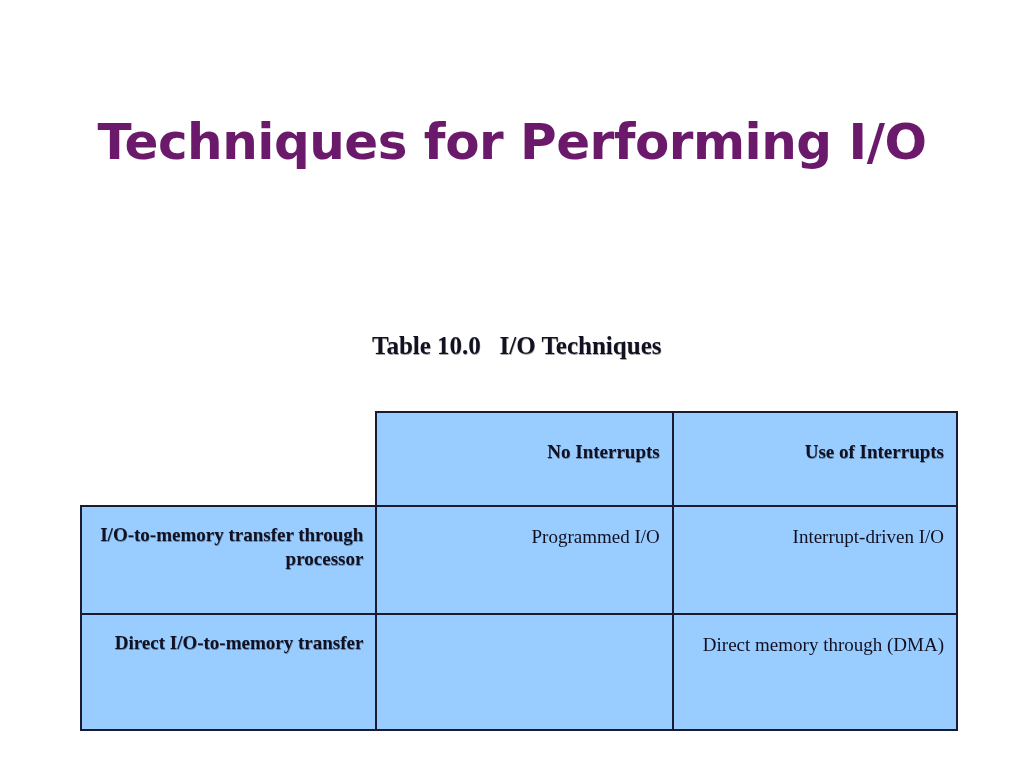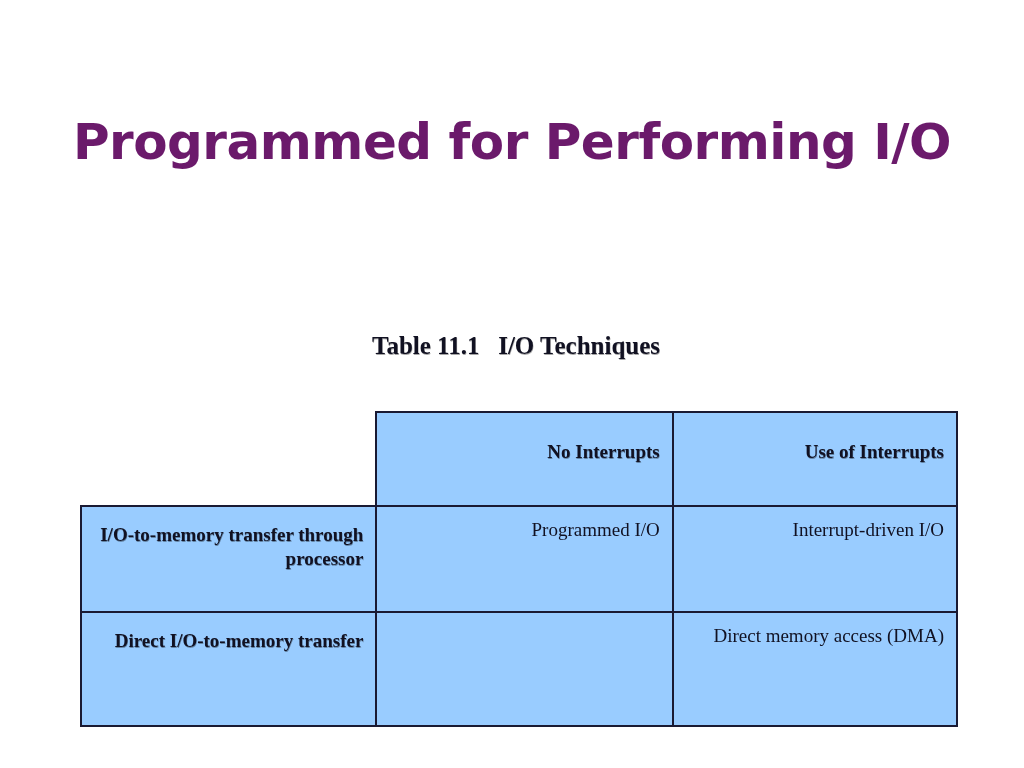--- a/index.html
+++ b/index.html
@@ -91,32 +91,32 @@
     padding-top: 27px;
   }
   #io-table tbody td {
     height: 74px;
   }
   #io-table tbody td.row-label {
     font-weight: bold;
     text-shadow: 0.5px 0.5px 0 rgba(0,0,0,0.35);
   }
   #io-table tbody td.empty-cell::after { content: "\00a0"; }
-  #io-table tbody td.data-cell { padding-top: 11px; }
+  #io-table tbody td.data-cell { padding-top: 18px; }
   #io-table tbody td.row-label { padding-top: 16px; }
   #io-table tbody tr.row-2 td { height: 82px; }
 </style>
 </head>
 <body>
 
 <div id="slide">
 
-  <div id="slide-title">Programmed for Performing I/O</div>
+  <div id="slide-title">Techniques for Performing I/O</div>
 
-  <div id="table-caption">Table 11.1   I/O Techniques</div>
+  <div id="table-caption">Table 10.0   I/O Techniques</div>
 
   <table id="io-table">
     <colgroup>
       <col class="col-label">
       <col class="col-nointr">
       <col class="col-useintr">
     </colgroup>
     <thead>
       <tr>
         <th class="corner-cell col-label"></th>
@@ -126,18 +126,18 @@
     </thead>
     <tbody>
       <tr class="row-1">
         <td class="row-label">I/O-to-memory transfer through processor</td>
         <td class="data-cell">Programmed I/O</td>
         <td class="data-cell">Interrupt-driven I/O</td>
       </tr>
       <tr class="row-2">
         <td class="row-label">Direct I/O-to-memory transfer</td>
         <td class="data-cell empty-cell"></td>
-        <td class="data-cell">Direct memory access (DMA)</td>
+        <td class="data-cell">Direct memory through (DMA)</td>
       </tr>
     </tbody>
   </table>
 
 </div>
 
 </body></html>

